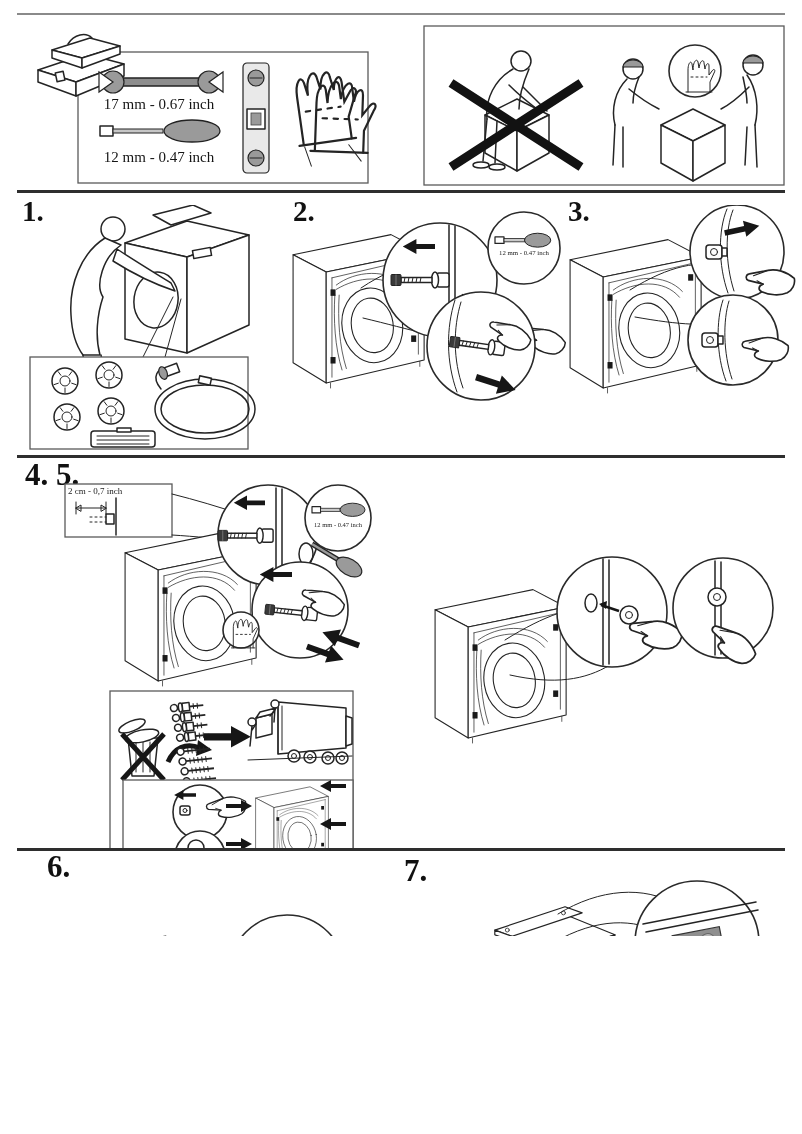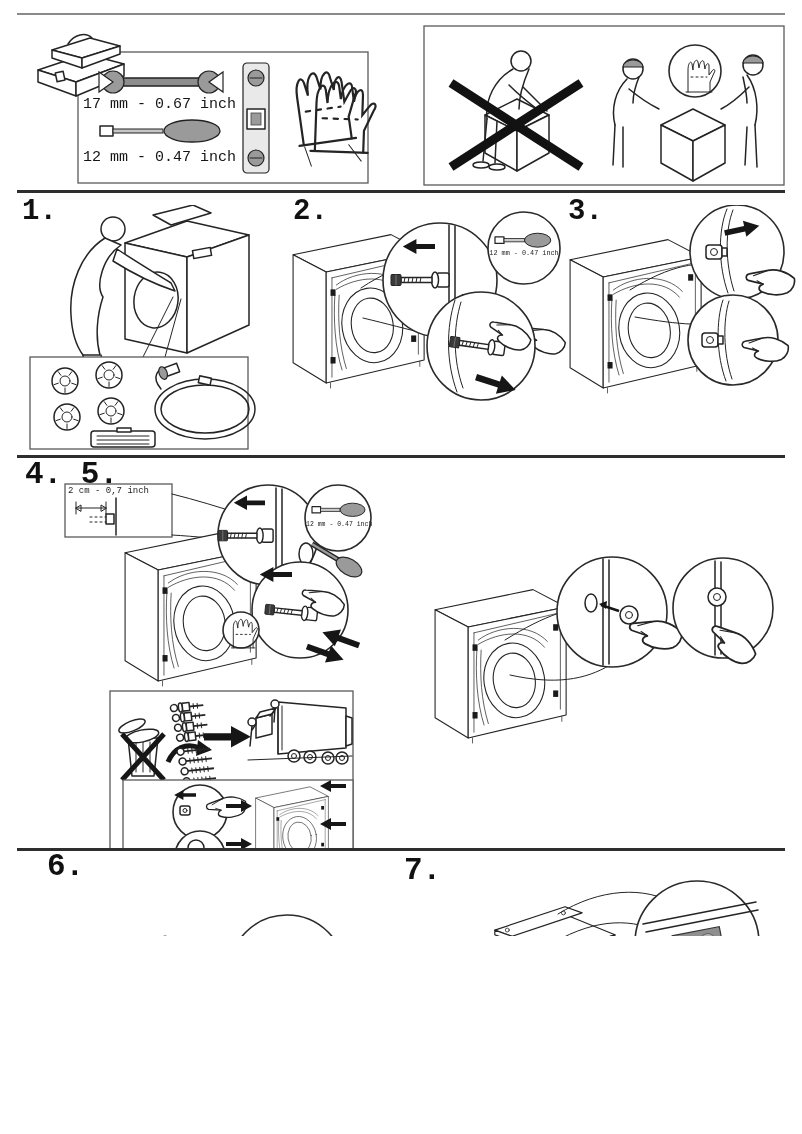--- a/index.html
+++ b/index.html
@@ -1,17 +1,17 @@
 <!DOCTYPE html>
 <html><head>
 <meta charset="utf-8">
 <style>
   html,body{margin:0;padding:0;background:#fff;}
   #page{position:relative;width:802px;height:936px;background:#ffffff;overflow:hidden;
-        font-family:Liberation Mono, monospace;color:#151515;}
+        font-family:Liberation Serif, serif;color:#151515;}
   .art{position:absolute;}
   .divider{position:absolute;background:#2e2e2e;}
   .divider.light{background:#8a8a8a;}
   .lbl{position:absolute;font-size:15px;color:#151515;text-align:center;white-space:nowrap;}
   .lbl-sm{position:absolute;font-size:6.8px;color:#222;text-align:center;white-space:nowrap;}
   .lbl-xs{position:absolute;font-size:9px;color:#222;white-space:nowrap;}
   .step-num{position:absolute;font-size:29px;font-weight:700;color:#111;line-height:1;}
   
   .ln{fill:none;stroke:#242424;stroke-width:1.5;stroke-linecap:round;stroke-linejoin:round;}
   .lnt{fill:none;stroke:#242424;stroke-width:1;stroke-linecap:round;}

